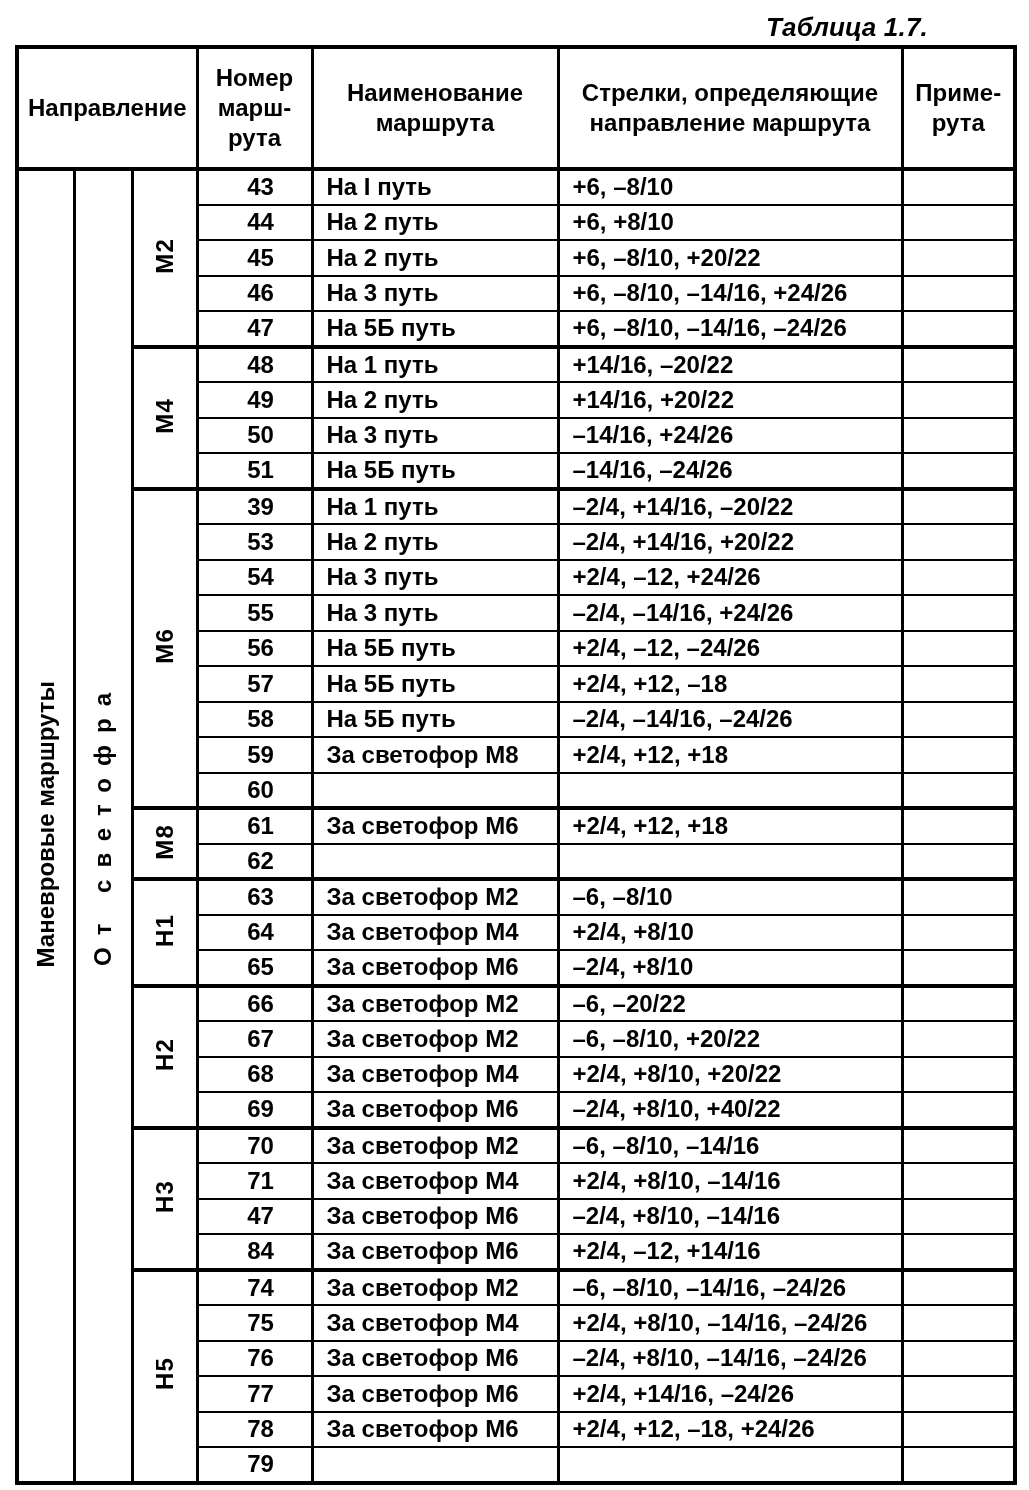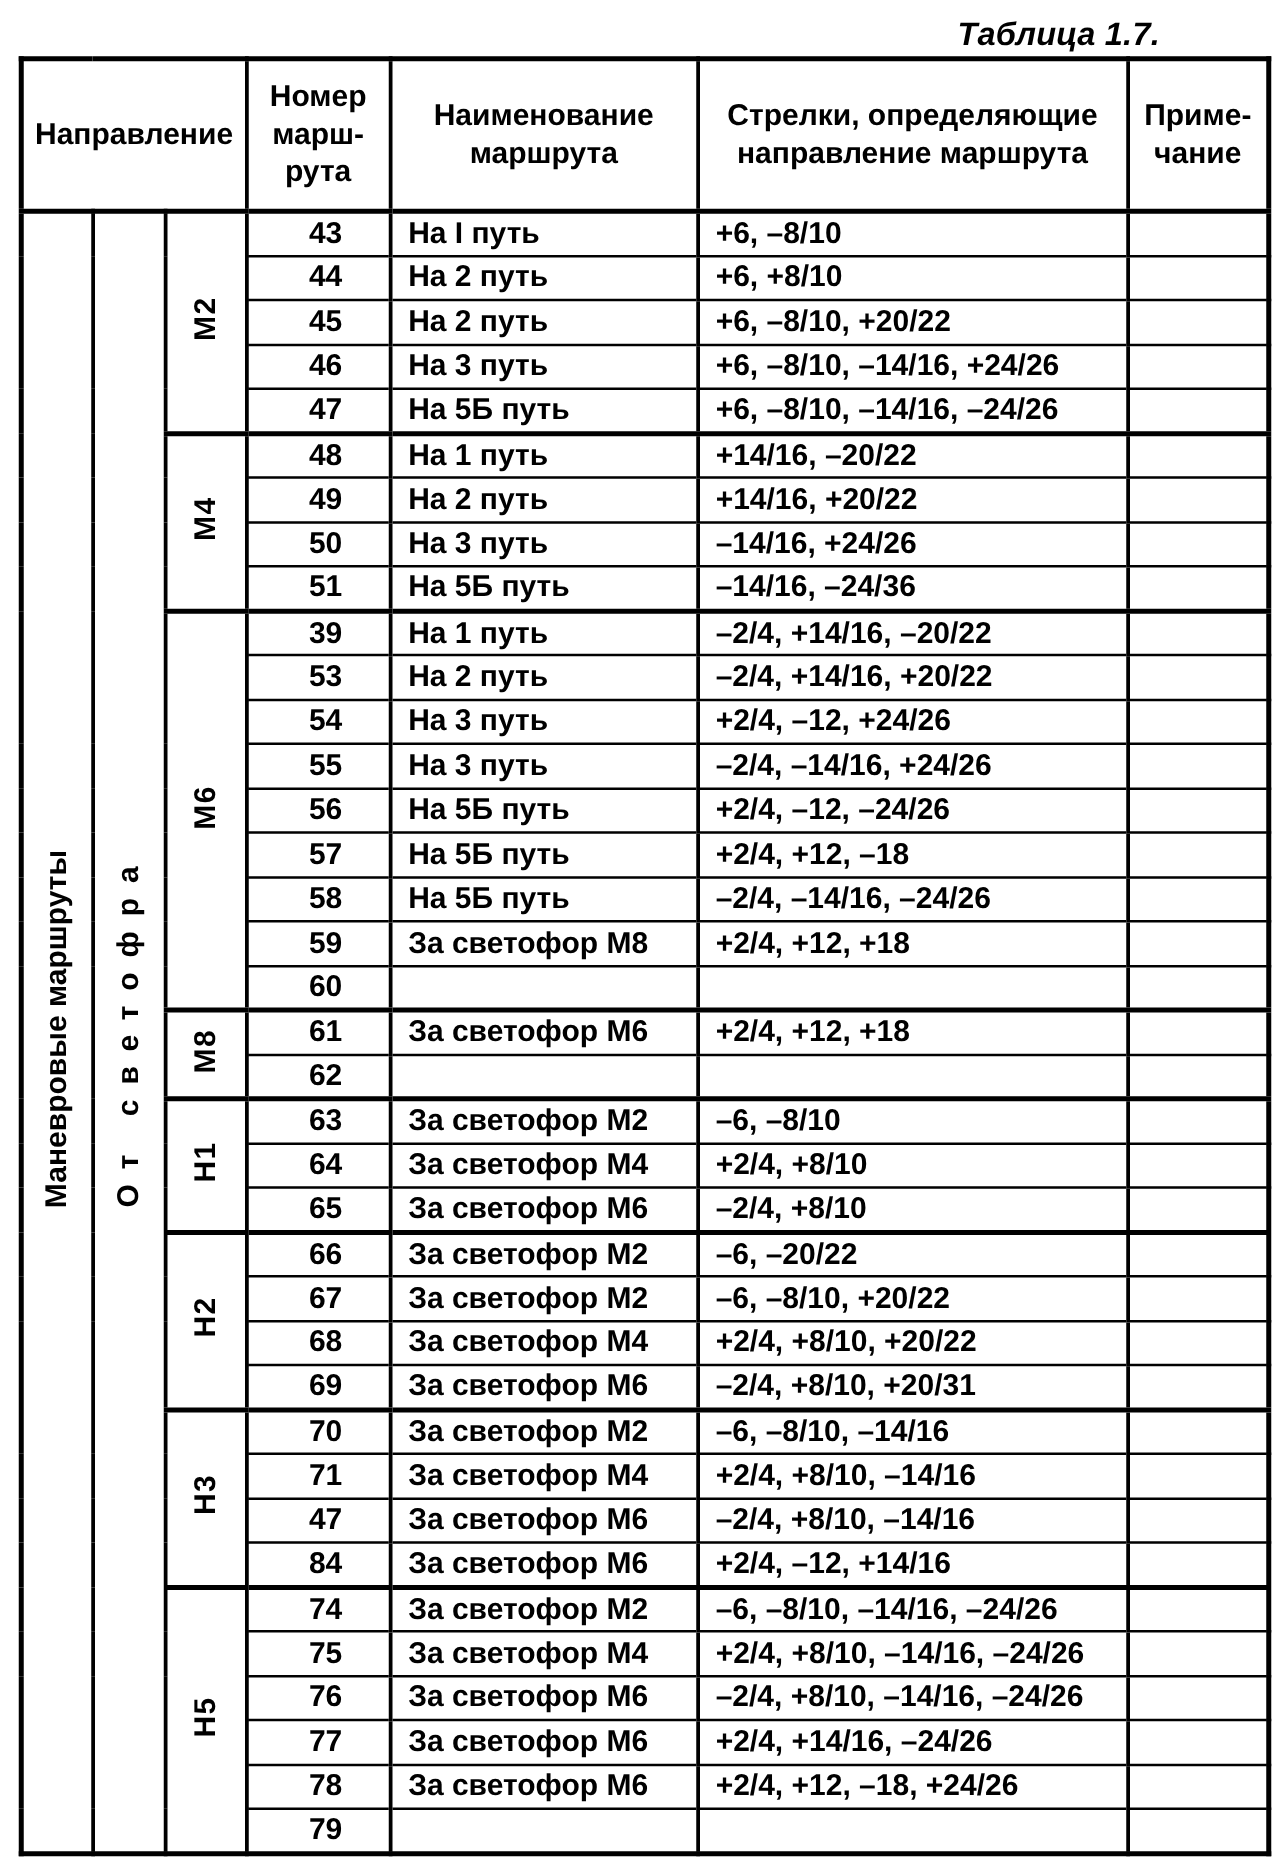--- a/index.html
+++ b/index.html
@@ -107,21 +107,21 @@
       <tr>
         <th colspan="3">Направление</th>
         <th>Номер
 марш-
 рута</th>
         <th>Наименование
 маршрута</th>
         <th>Стрелки, определяющие
 направление маршрута</th>
         <th>Приме-
-чание</th>
+рута</th>
       </tr>
     </thead>
     <tbody id="routes-tbody">
         <tr>
           <td rowspan="37" class="vert-cell"><span class="vert-text primary">Маневровые маршруты</span></td>
           <td rowspan="37" class="vert-cell"><span class="vert-text secondary">От светофра</span></td>
           <td rowspan="5" class="vert-cell"><span class="vert-text group">М2</span></td>
           <td class="num">43</td>
           <td class="name">На I путь</td>
           <td class="switches">+6, –8/10</td>
@@ -166,21 +166,21 @@
         </tr>
         <tr>
           <td class="num">50</td>
           <td class="name">На 3 путь</td>
           <td class="switches">–14/16, +24/26</td>
           <td class="note"></td>
         </tr>
         <tr>
           <td class="num">51</td>
           <td class="name">На 5Б путь</td>
-          <td class="switches">–14/16, –24/36</td>
+          <td class="switches">–14/16, –24/26</td>
           <td class="note"></td>
         </tr>
         <tr class="group-start">
           <td rowspan="9" class="vert-cell"><span class="vert-text group">М6</span></td>
           <td class="num">39</td>
           <td class="name">На 1 путь</td>
           <td class="switches">–2/4, +14/16, –20/22</td>
           <td class="note"></td>
         </tr>
         <tr>
@@ -278,21 +278,21 @@
         </tr>
         <tr>
           <td class="num">68</td>
           <td class="name">За светофор М4</td>
           <td class="switches">+2/4, +8/10, +20/22</td>
           <td class="note"></td>
         </tr>
         <tr>
           <td class="num">69</td>
           <td class="name">За светофор М6</td>
-          <td class="switches">–2/4, +8/10, +20/31</td>
+          <td class="switches">–2/4, +8/10, +40/22</td>
           <td class="note"></td>
         </tr>
         <tr class="group-start">
           <td rowspan="4" class="vert-cell"><span class="vert-text group">Н3</span></td>
           <td class="num">70</td>
           <td class="name">За светофор М2</td>
           <td class="switches">–6, –8/10, –14/16</td>
           <td class="note"></td>
         </tr>
         <tr>

